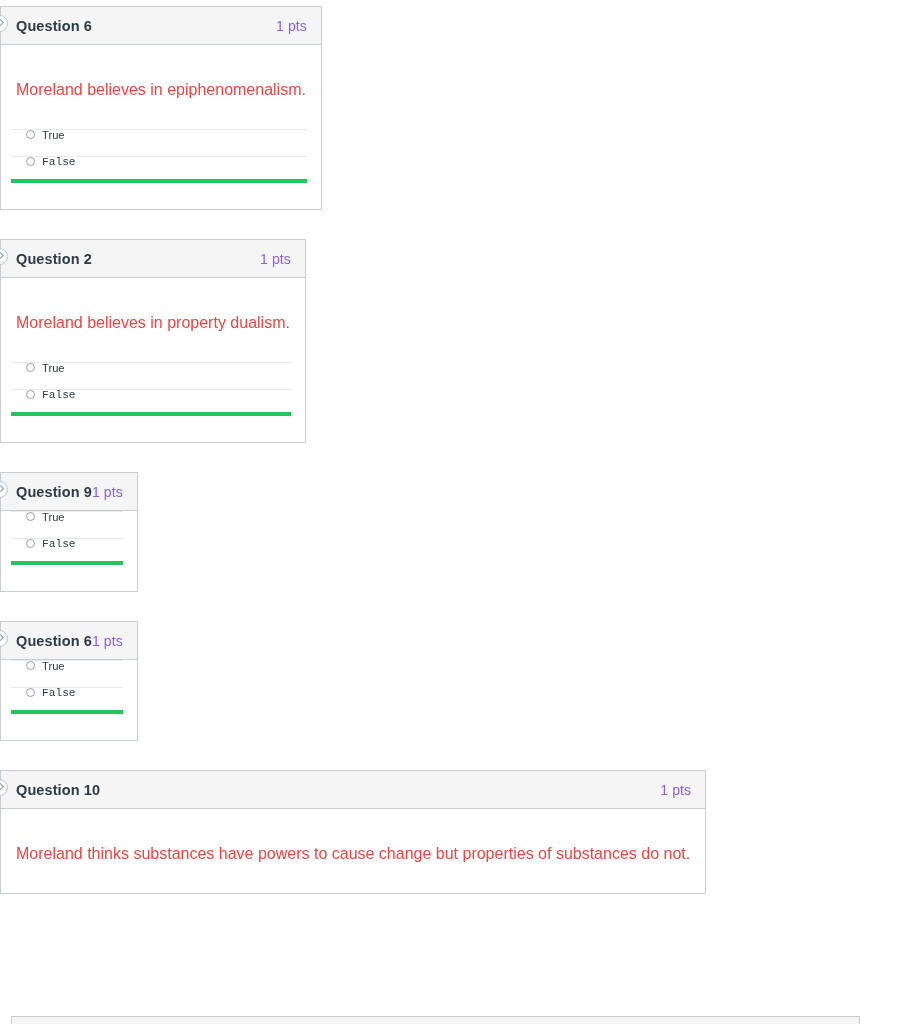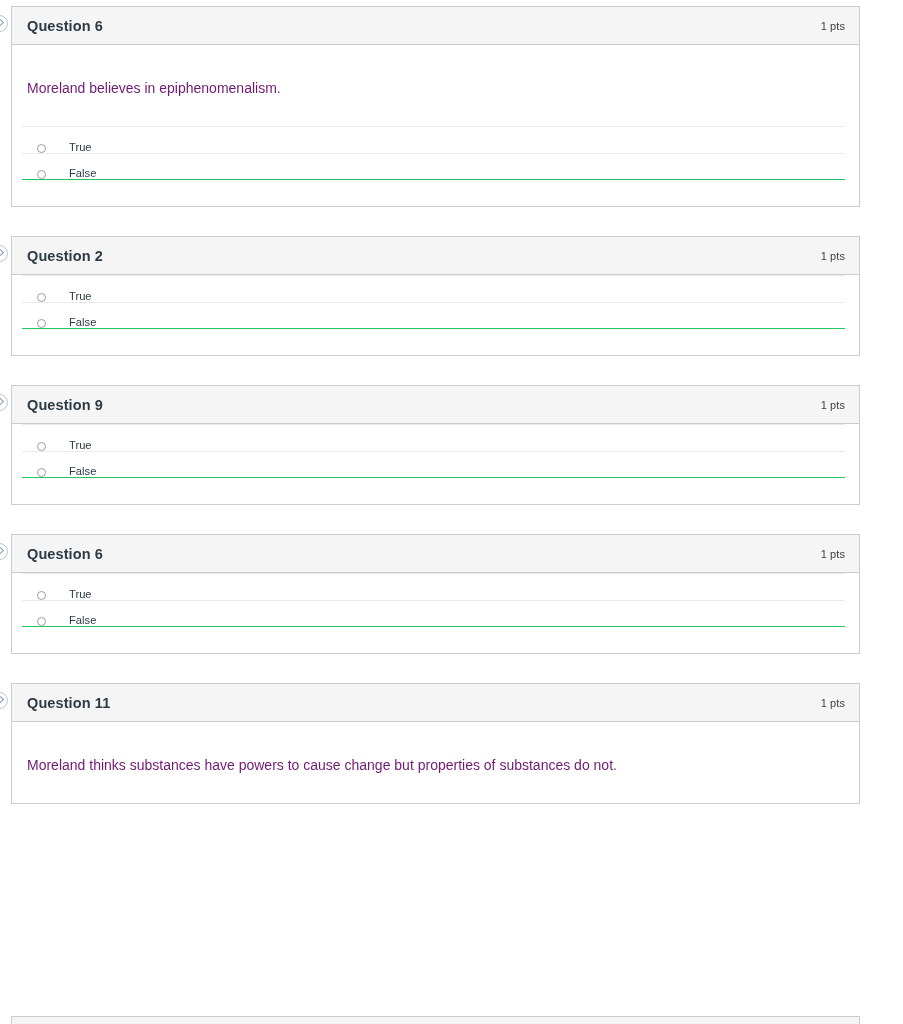--- a/index.html
+++ b/index.html
@@ -21,20 +21,21 @@
     width: 903px;
     padding-top: 6px;
   }
 
   
   .question-row {
     position: relative;
     display: flex;
     align-items: flex-start;
     margin-bottom: 29px;
+    flex-direction: column;
   }
 
   .flag-gutter {
     width: 11px;
     min-width: 11px;
     position: relative;
     align-self: stretch;
   }
 
   .flag-icon {
@@ -77,50 +78,50 @@
   }
 
   .question-name {
     font-size: 14.5px;
     font-weight: bold;
     color: #2d3b45;
     letter-spacing: 0.1px;
   }
 
   .question-points {
-    font-size: 11px;
-    color: #404040;
+    font-size: 14px;
+    color: #8b5cf6;
     letter-spacing: 0.1px;
   }
 
   .question-body {
     padding: 0;
   }
 
   .question-text {
-    font-size: 14px;
-    color: #701a75;
+    font-size: 16px;
+    color: #ef4444;
     line-height: 1.5;
     padding: 33px 15px 27px 15px;
   }
 
   .answers {
     padding: 0 14px 0 10px;
   }
 
   .answer-row {
     border-top: 1px solid #e8eaec;
     height: 27px;
     display: flex;
-    align-items: flex-end;
+    align-items: flex-start;
     padding-left: 15px;
-    gap: 16px;
   }
   .answer-row.last {
-    border-bottom: 1px solid #22c55e;
+    border-bottom: 4px solid #22c55e;
+    font-family: Liberation Mono, monospace;
   }
 
   .radio {
     width: 9px;
     height: 9px;
     min-width: 9px;
     border: 1px solid #9a9fa3;
     border-radius: 50%;
     background: #ffffff;
     margin-right: 7px;
@@ -180,20 +181,21 @@
     <div class="question-row">
       <div class="flag-gutter">
         <div class="flag-icon"></div>
       </div>
       <div class="question-card">
         <div class="question-header">
           <span class="question-name">Question 2</span>
           <span class="question-points">1 pts</span>
         </div>
         <div class="question-body">
+          <div class="question-text">Moreland believes in property dualism.</div>
           <div class="answers">
             <div class="answer-row">
               <span class="radio"></span>
               <span class="answer-label">True</span>
             </div>
             <div class="answer-row last">
               <span class="radio"></span>
               <span class="answer-label">False</span>
             </div>
             <div class="answers-tail"></div>
@@ -248,21 +250,21 @@
           </div>
         </div>
       </div>
     </div>
     <div class="question-row">
       <div class="flag-gutter">
         <div class="flag-icon"></div>
       </div>
       <div class="question-card">
         <div class="question-header">
-          <span class="question-name">Question 11</span>
+          <span class="question-name">Question 10</span>
           <span class="question-points">1 pts</span>
         </div>
         <div class="question-body">
           <div class="question-text">Moreland thinks substances have powers to cause change but properties of substances do not.</div>
         </div>
       </div>
     </div>
   </div>
 <div class="next-card-peek"></div>
 

